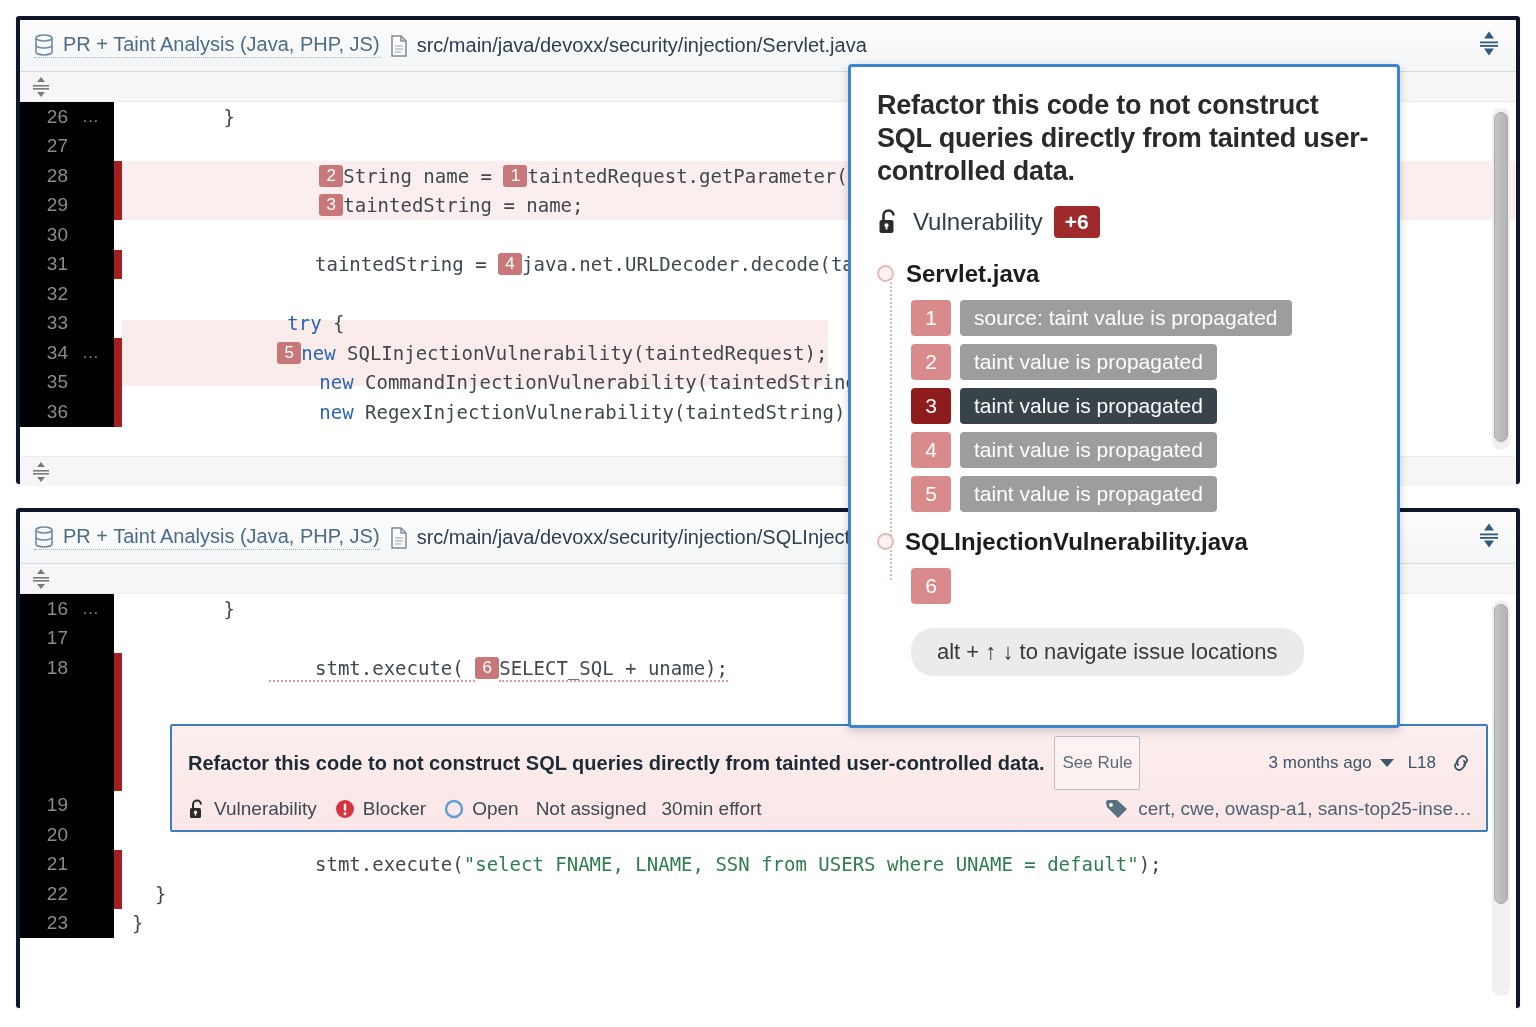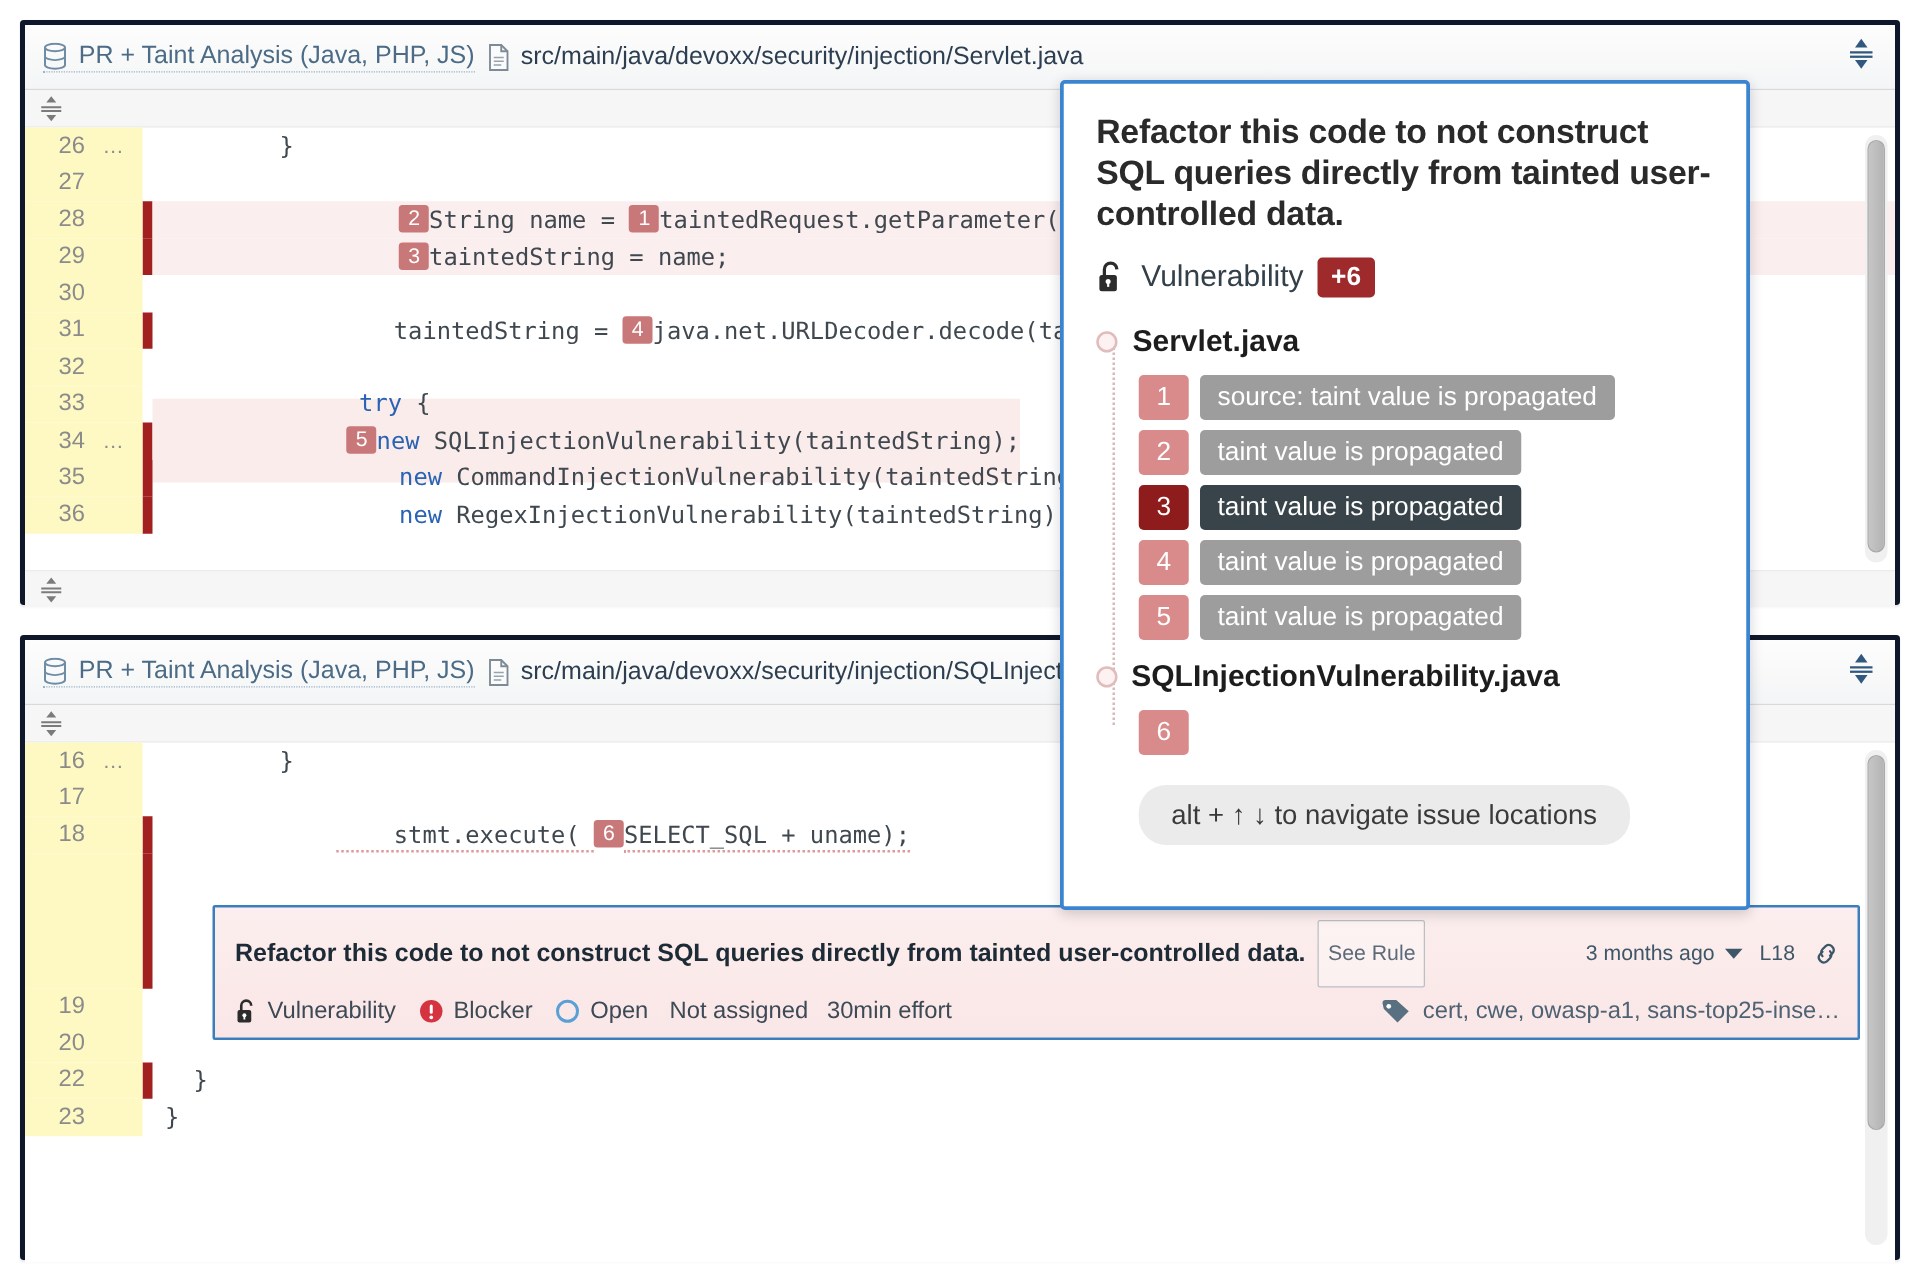--- a/index.html
+++ b/index.html
@@ -76,21 +76,21 @@
     display: flex;
     height: 29.5px;
     align-items: center;
     font-family: "DejaVu Sans Mono", monospace;
     font-size: 19px;
     white-space: pre;
   }
   .gutter {
     width: 94px;
     min-width: 94px;
-    background: #fef9c3;
+    background: #000000;
     color: #9a9a9a;
     font-size: 19px;
     font-family: "Liberation Sans", sans-serif;
     height: 100%;
     display:flex; align-items:center;
     position: relative;
   }
   .ln { width: 54px; text-align: right; padding-right: 6px; color:#8b8b8b; }
   .dots { color:#8b8b8b; font-size: 17px; padding-left: 8px; letter-spacing:1px;}
   .changebar {
@@ -382,21 +382,21 @@
           <div class="changebar"></div>
           <div class="code-txt">
             <span style="padding-left:18px"></span><span class="kw">try</span><span> {</span>
           </div>
         </div>
 
         <div class="code-line">
           <div class="gutter"><span class="ln">34</span><span class="dots">…</span></div>
           <div class="changebar on"></div>
           <div class="code-txt hl">
-            <span style="padding-left:8px"></span><span class="marker">5</span><span class="kw">new</span><span> SQLInjectionVulnerability(taintedString);</span>
+            <span style="padding-left:8px"></span><span class="marker">5</span><span class="kw">new</span><span> SQLInjectionVulnerability(taintedRequest);</span>
           </div>
         </div>
 
         <div class="code-line">
           <div class="gutter"><span class="ln">35</span></div>
           <div class="changebar on"></div>
           <div class="code-txt">
             <span style="padding-left:50px"></span><span class="kw">new</span><span> CommandInjectionVulnerability(taintedString);</span>
           </div>
         </div>
@@ -505,20 +505,27 @@
           <div class="changebar"></div>
           <div class="code-txt"></div>
         </div>
 
         <div class="code-line">
           <div class="gutter"><span class="ln">20</span></div>
           <div class="changebar"></div>
           <div class="code-txt"></div>
         </div>
 
+        <div class="code-line">
+          <div class="gutter"><span class="ln">21</span></div>
+          <div class="changebar on"></div>
+          <div class="code-txt">
+            <span>    stmt.execute(</span><span class="str">"select FNAME, LNAME, SSN from USERS where UNAME = default"</span><span>);</span>
+          </div>
+        </div>
 
         <div class="code-line">
           <div class="gutter"><span class="ln">22</span></div>
           <div class="changebar on"></div>
           <div class="code-txt">  }</div>
         </div>
 
         <div class="code-line">
           <div class="gutter"><span class="ln">23</span></div>
           <div class="changebar"></div>

